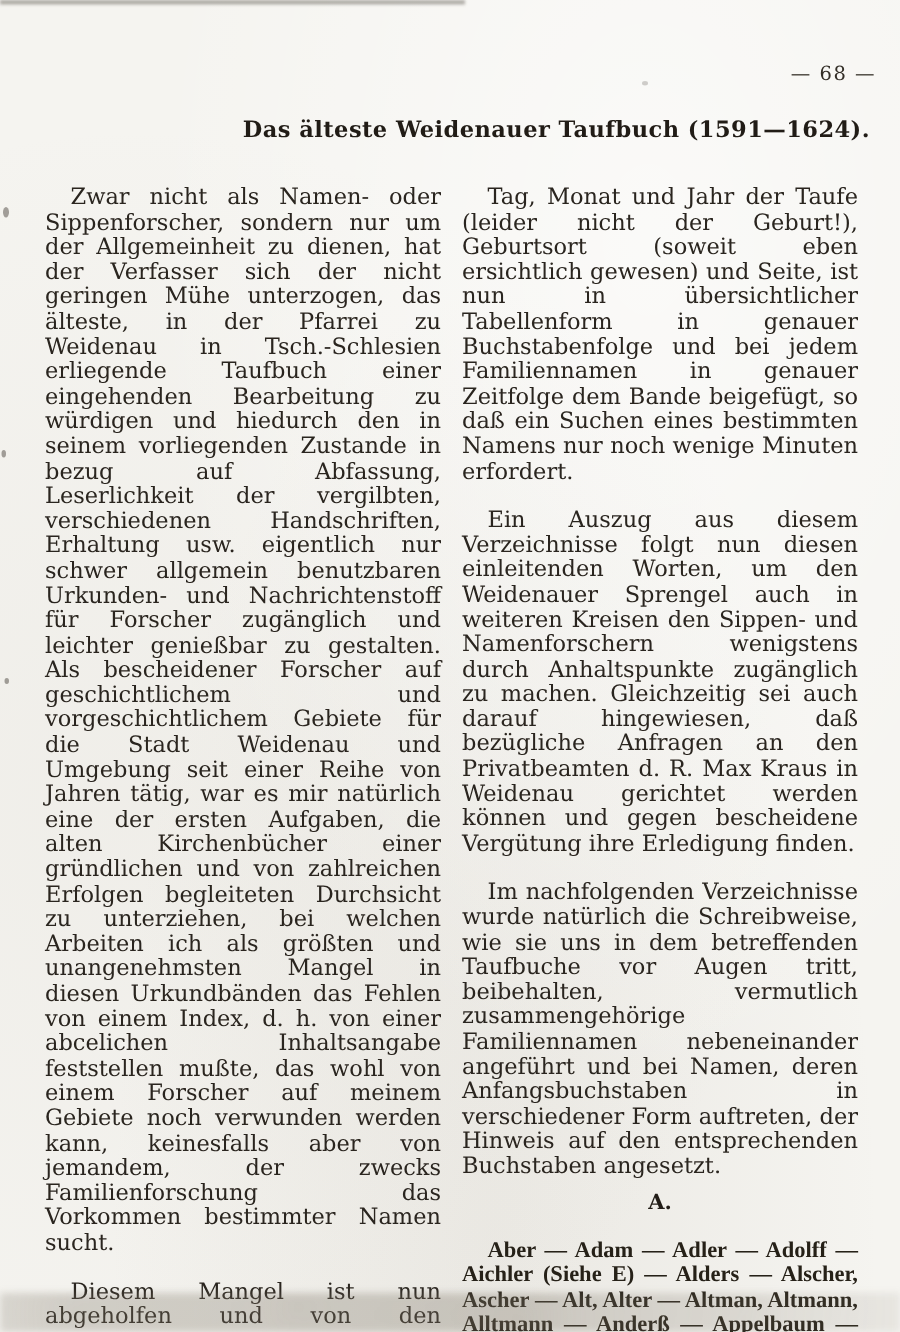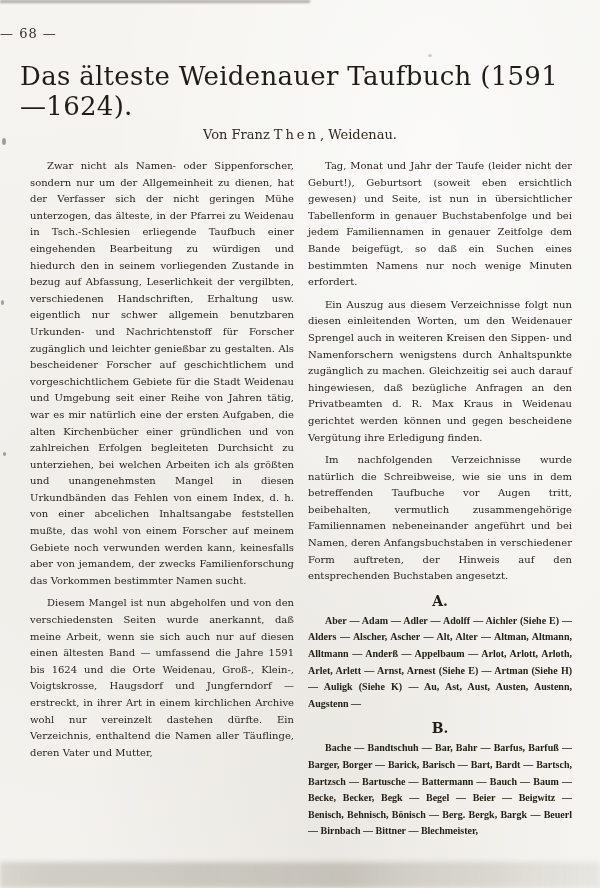--- a/index.html
+++ b/index.html
@@ -15,32 +15,32 @@
     overflow: hidden;
     background-color: #f5f4f0;
     background-image:
       radial-gradient(ellipse at 72% 18%, rgba(255,255,255,0.55), transparent 55%),
       radial-gradient(ellipse at 15% 60%, rgba(190,183,170,0.10), transparent 60%),
       radial-gradient(ellipse at 55% 95%, rgba(170,162,148,0.14), transparent 55%);
     font-family: "DejaVu Serif", serif;
     color: #2a251f;
   }
   .page-number {
-    margin: 0;
+    margin: 16px;
     padding-top: 26px;
-    text-align: left;
+    text-align: right;
     font-size: 13px;
     letter-spacing: 1px;
     color: #332e27;
   }
   .title {
     margin: 20px 20px 0;
-    text-align: left;
-    font-size: 26px;
-    font-weight: normal;
+    text-align: right;
+    font-size: 15px;
+    font-weight: bold;
     letter-spacing: 0.3px;
     color: #211c16;
   }
   .byline {
     margin-top: 6px;
     text-align: center;
     font-size: 13px;
     color: #2e2922;
   }
   .byline .byline-name {
@@ -51,22 +51,22 @@
     display: flex;
     gap: 14px;
     padding: 12px 28px 0 30px;
     box-sizing: border-box;
   }
   .col {
     flex: 1 1 0;
     min-width: 0;
   }
   .col p {
-    margin: 4px 0 6px;
-    font-size: 10px;
+    margin: 16px 0 6px;
+    font-size: 15px;
     line-height: 16.6px;
     text-align: justify;
     text-indent: 17px;
     hyphens: none;
   }
   .section-heading {
     text-align: center;
     font-weight: bold;
     font-size: 14px;
     margin: 8px 0 4px;
@@ -109,21 +109,20 @@
 </style>
 </head>
 <body>
 
 <div class="page">
 
   <div class="page-number">— 68 —</div>
 
   <h1 class="title">Das älteste Weidenauer Taufbuch (1591—1624).</h1>
 
-  <div class="byline"><span>Von Franz</span><span class="byline-name">Then</span><span>, Weidenau.</span></div>
 
   <div class="columns">
 
     <div class="col">
       <p>Zwar nicht als Namen- oder Sippenforscher, sondern nur um der Allgemeinheit zu dienen, hat der Verfasser sich der nicht geringen Mühe unterzogen, das älteste, in der Pfarrei zu Weidenau in Tsch.-Schlesien erliegende Taufbuch einer eingehenden Bearbeitung zu würdigen und hiedurch den in seinem vorliegenden Zustande in bezug auf Abfassung, Leserlichkeit der vergilbten, verschiedenen Handschriften, Erhaltung usw. eigentlich nur schwer allgemein benutzbaren Urkunden- und Nachrichtenstoff für Forscher zugänglich und leichter genießbar zu gestalten. Als bescheidener Forscher auf geschichtlichem und vorgeschichtlichem Gebiete für die Stadt Weidenau und Umgebung seit einer Reihe von Jahren tätig, war es mir natürlich eine der ersten Aufgaben, die alten Kirchenbücher einer gründlichen und von zahlreichen Erfolgen begleiteten Durchsicht zu unterziehen, bei welchen Arbeiten ich als größten und unangenehmsten Mangel in diesen Urkundbänden das Fehlen von einem Index, d. h. von einer abcelichen Inhaltsangabe feststellen mußte, das wohl von einem Forscher auf meinem Gebiete noch verwunden werden kann, keinesfalls aber von jemandem, der zwecks Familienforschung das Vorkommen bestimmter Namen sucht.</p>
       <p>Diesem Mangel ist nun abgeholfen und von den verschiedensten Seiten wurde anerkannt, daß meine Arbeit, wenn sie sich auch nur auf diesen einen ältesten Band — umfassend die Jahre 1591 bis 1624 und die Orte Weidenau, Groß-, Klein-, Voigtskrosse, Haugsdorf und Jungferndorf — erstreckt, in ihrer Art in einem kirchlichen Archive wohl nur vereinzelt dastehen dürfte. Ein Verzeichnis, enthaltend die Namen aller Täuflinge, deren Vater und Mutter,</p>
     </div>
 
     <div class="col">
       <p>Tag, Monat und Jahr der Taufe (leider nicht der Geburt!), Geburtsort (soweit eben ersichtlich gewesen) und Seite, ist nun in übersichtlicher Tabellenform in genauer Buchstabenfolge und bei jedem Familiennamen in genauer Zeitfolge dem Bande beigefügt, so daß ein Suchen eines bestimmten Namens nur noch wenige Minuten erfordert.</p>

